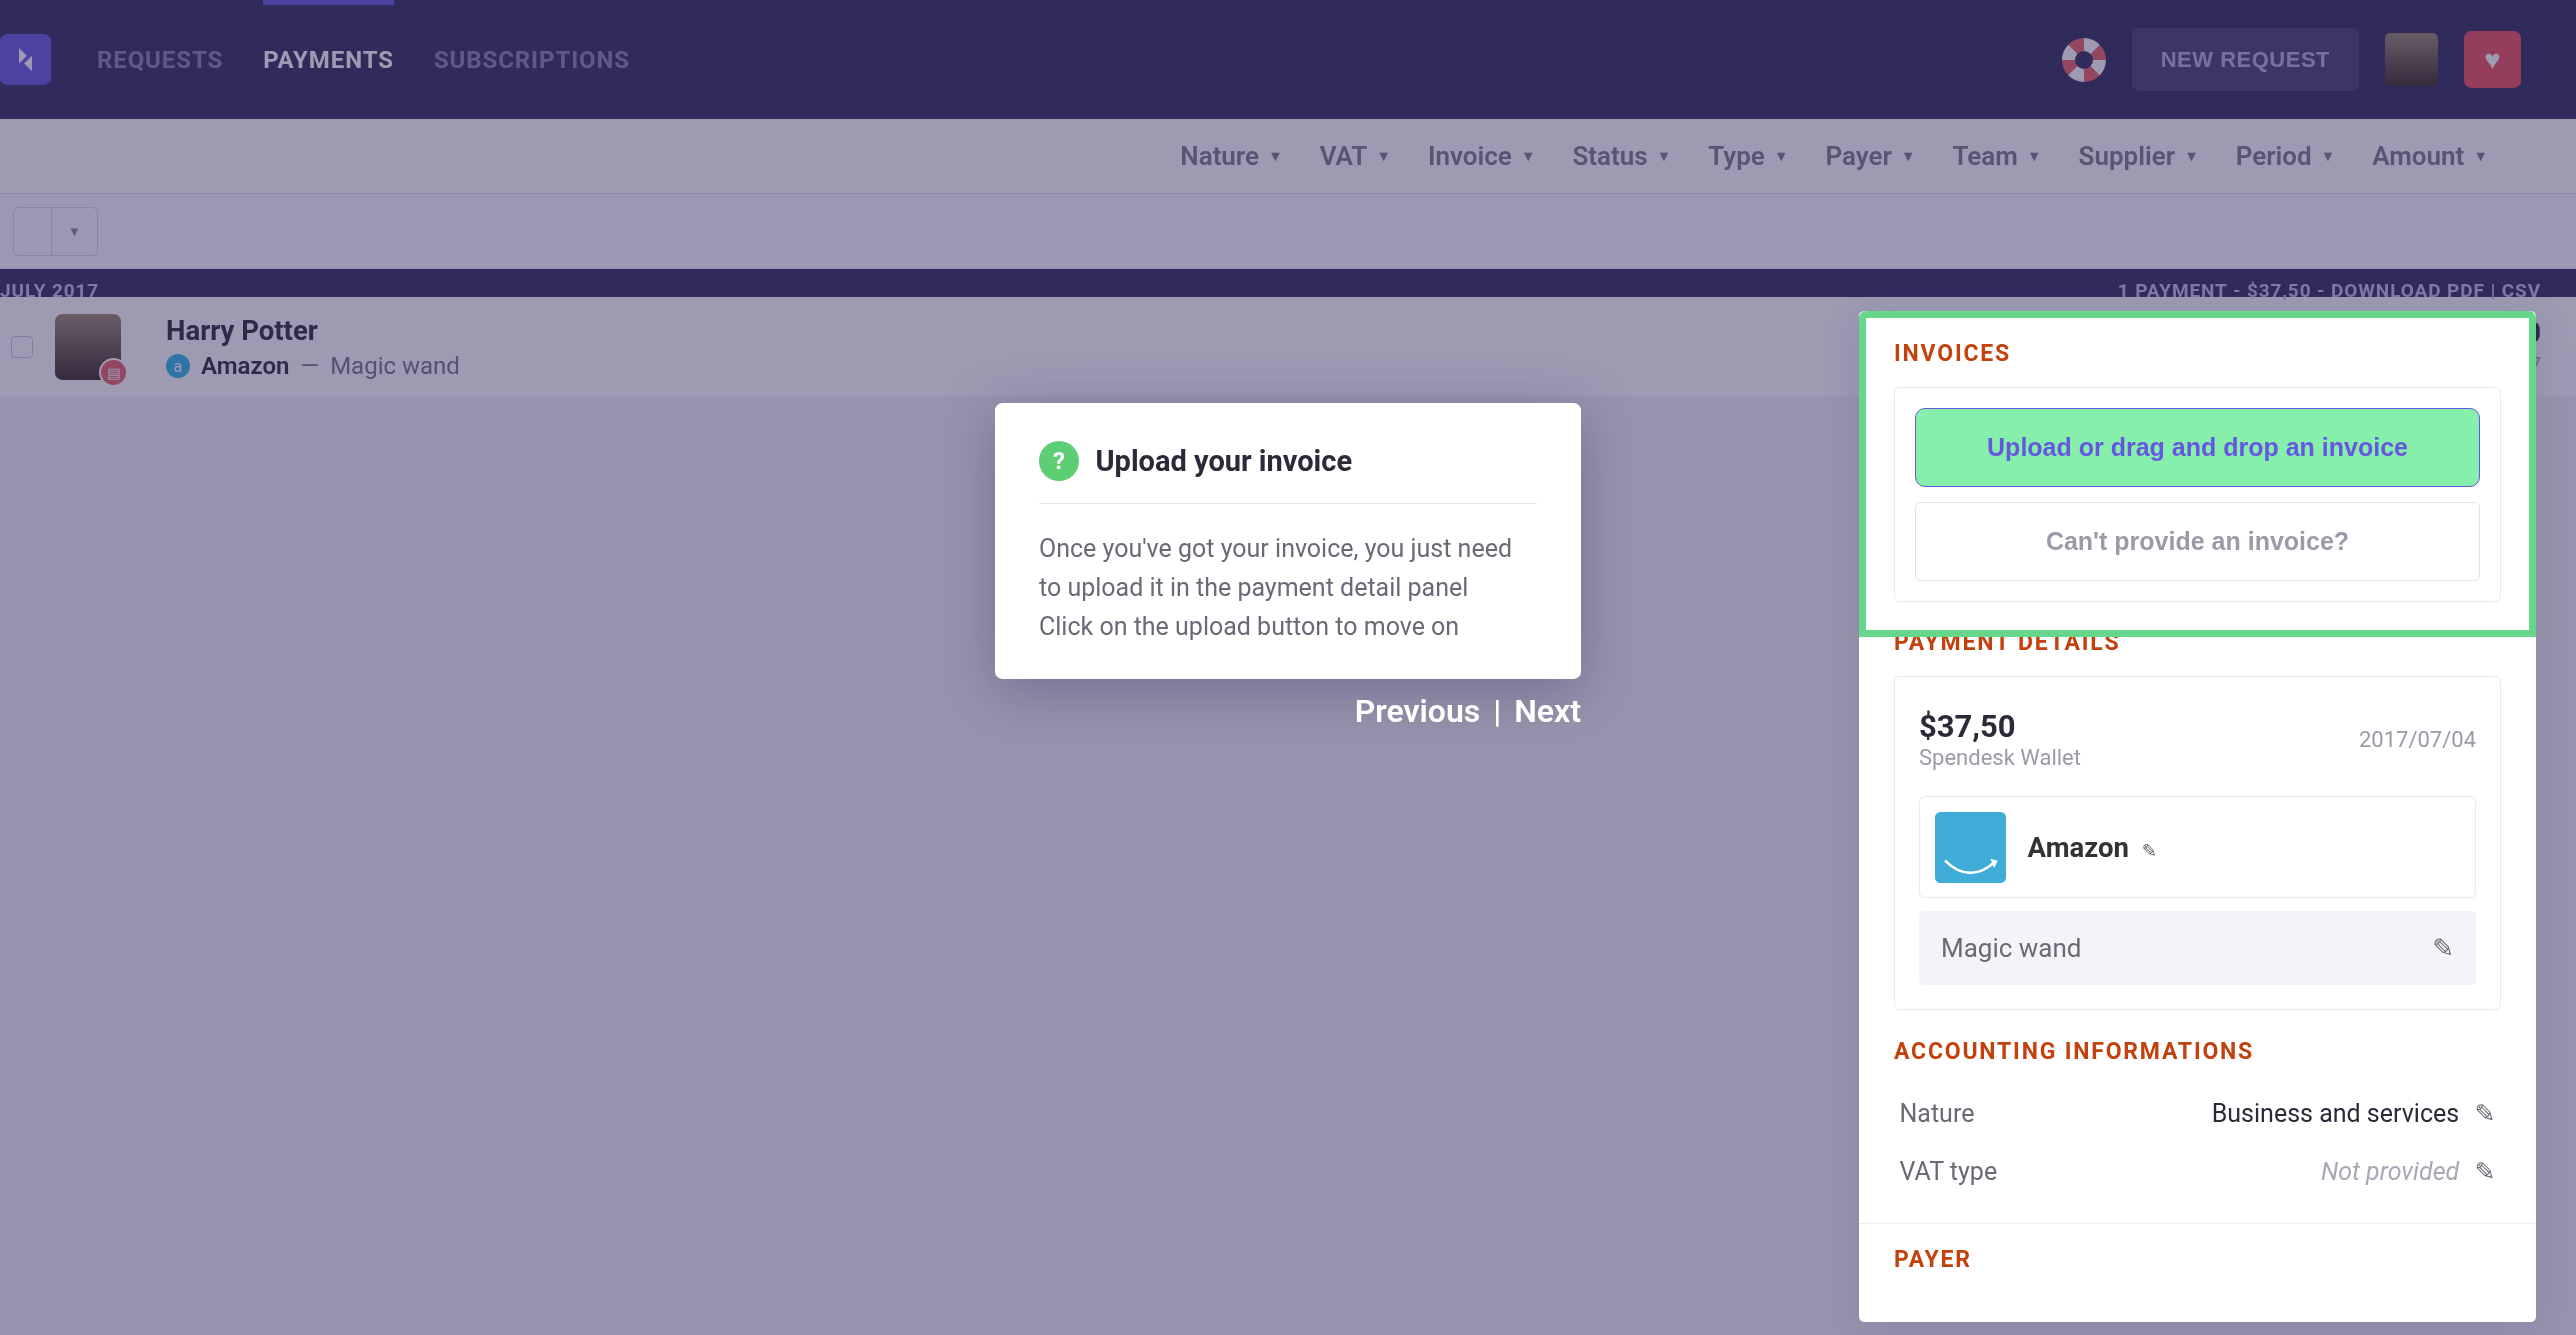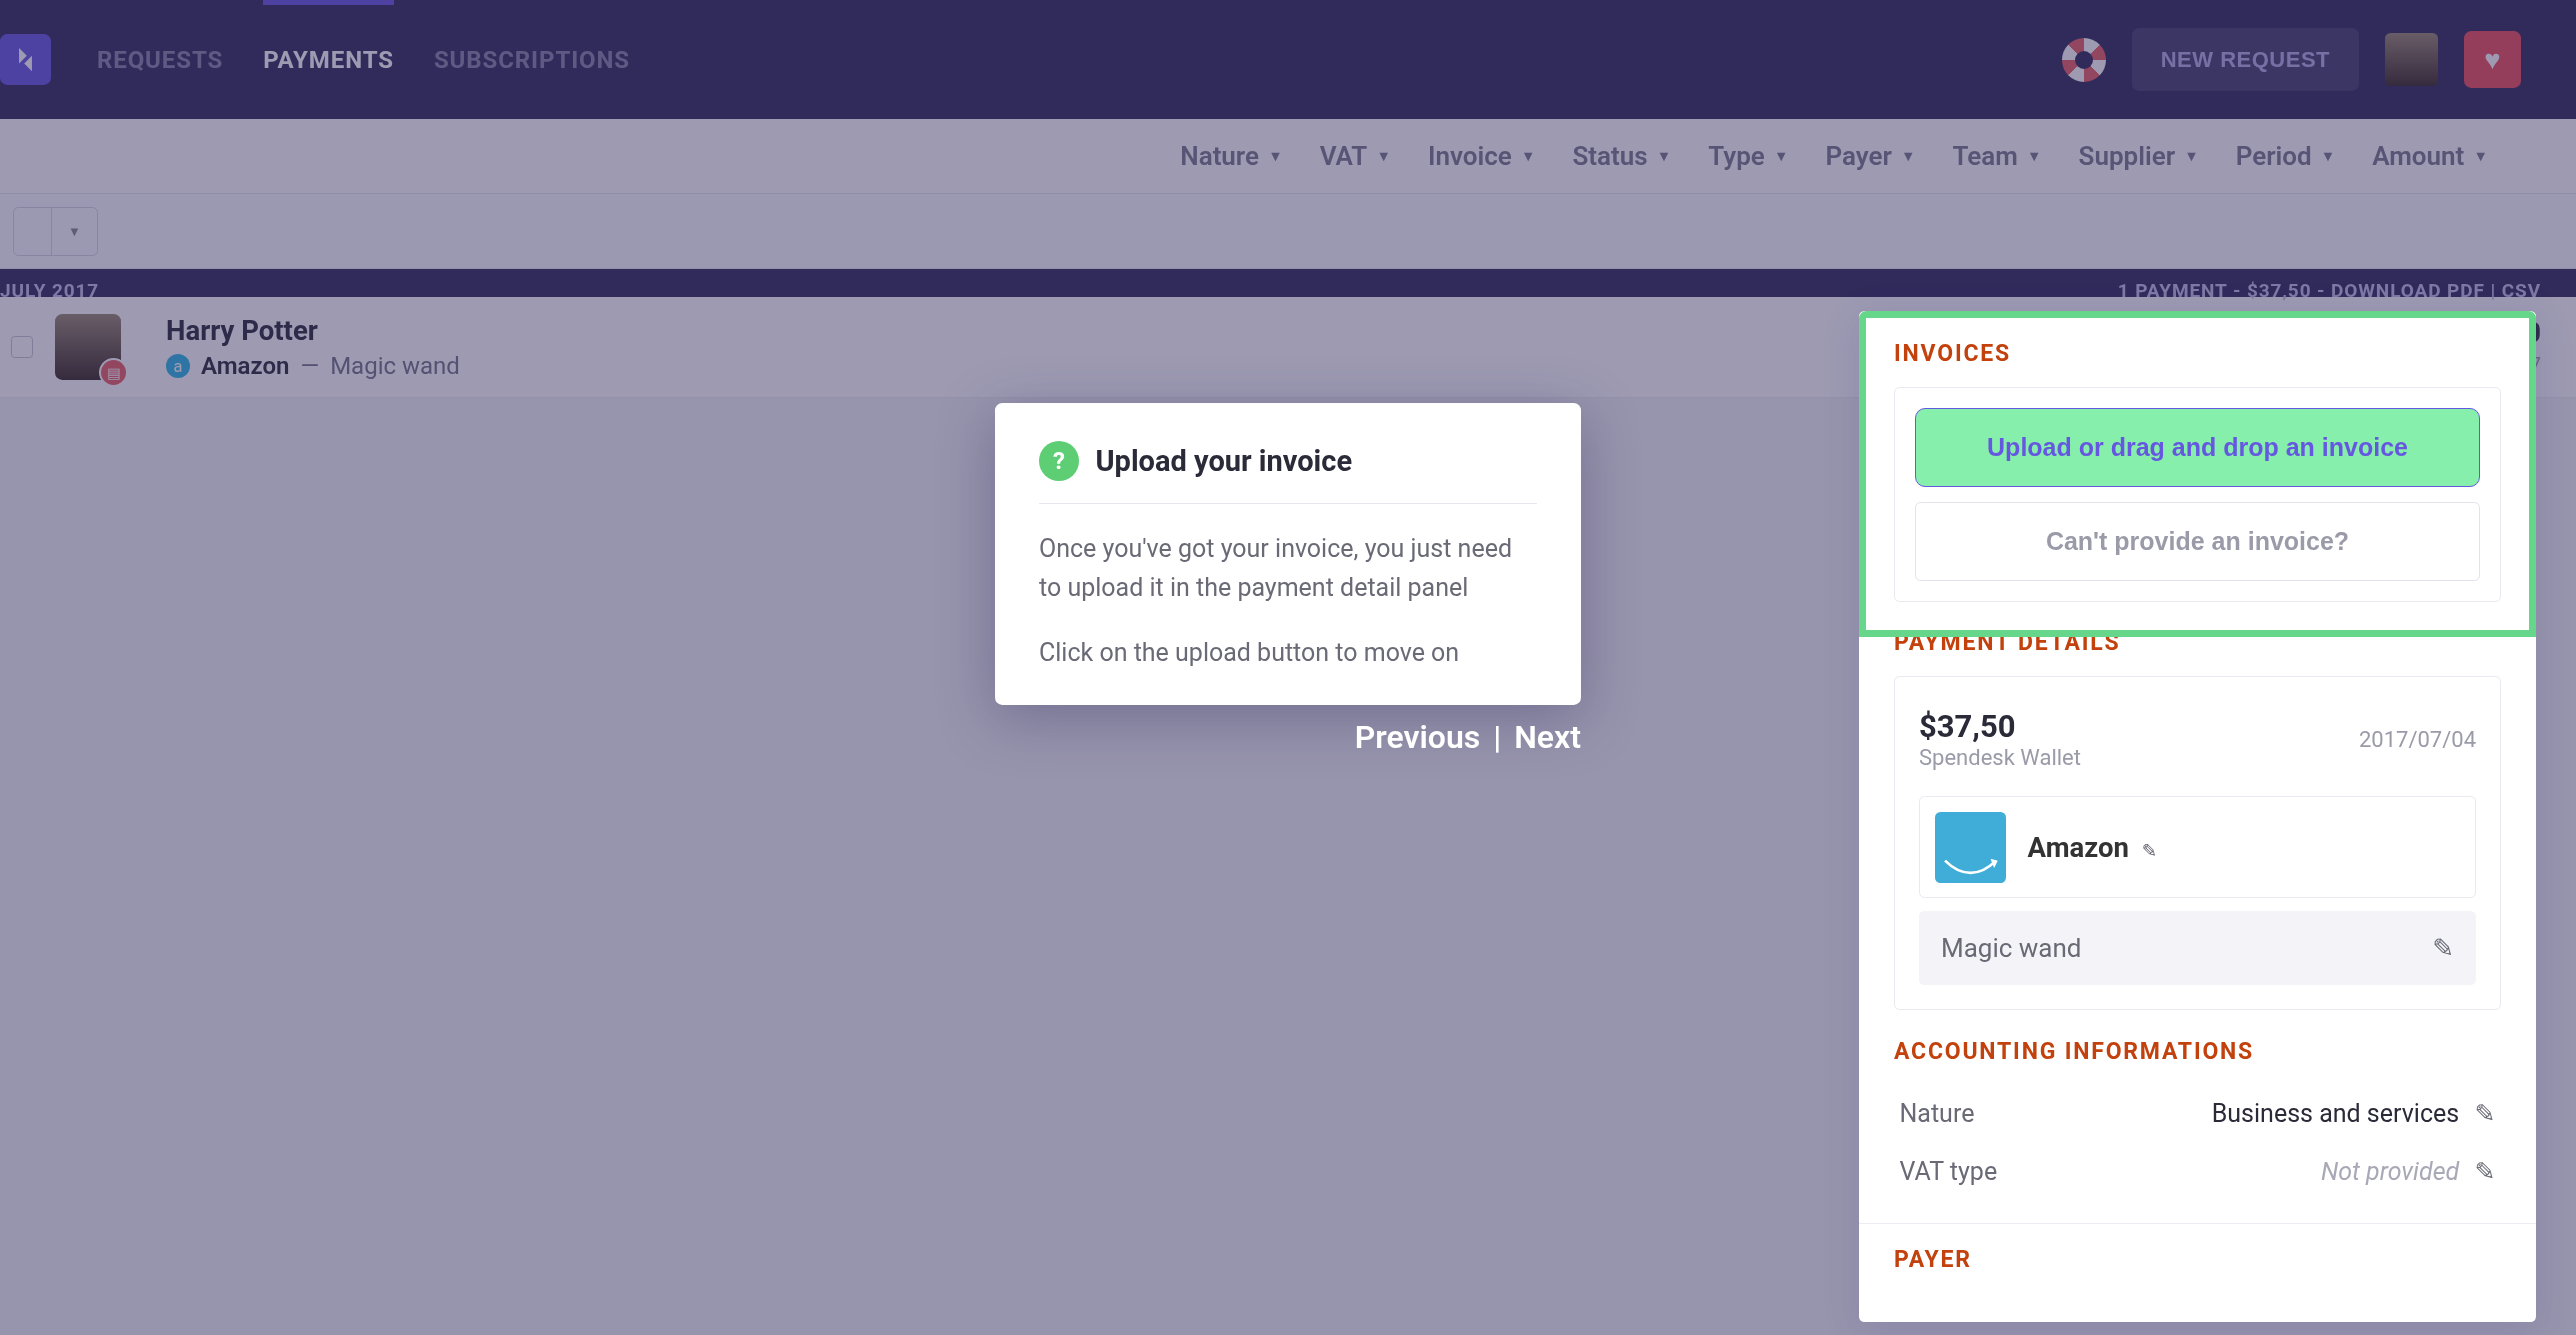--- a/index.html
+++ b/index.html
@@ -228,21 +228,21 @@
   .guide::after {
     content:"";
     position:absolute; top:27.5px; right:-18.3px;
     border: 18.3px solid transparent;
     border-left-color: #fff;
   }
   .guide-header { display:flex; align-items:center; gap:16.5px; padding-bottom:22px; border-bottom:0.9px solid #e6e6ec; }
   .guide-q { width:40px; height:40px; border-radius:50%; background:#5ece75; color:#fff; display:flex; align-items:center; justify-content:center; font-weight:700; font-size:24px; }
   .guide-title { font-size:29px; font-weight:700; color:#2a2a38; }
   .guide-body { padding-top:26px; font-size:25px; color:#6a6a76; line-height:1.55; }
-  .guide-body p + p { margin-top:26px; }
+  .guide-body p + p { }
   .guide-nav {
     position:absolute; top: 100%; right: 0; margin-top: 13px;
     color:#fff; font-size:32px; font-weight:600;
     display:flex; gap:13px;
   }
   .guide-nav span { cursor:pointer; }
 
   
   .icon-pencil::before { content:"✎"; }
 </style>

